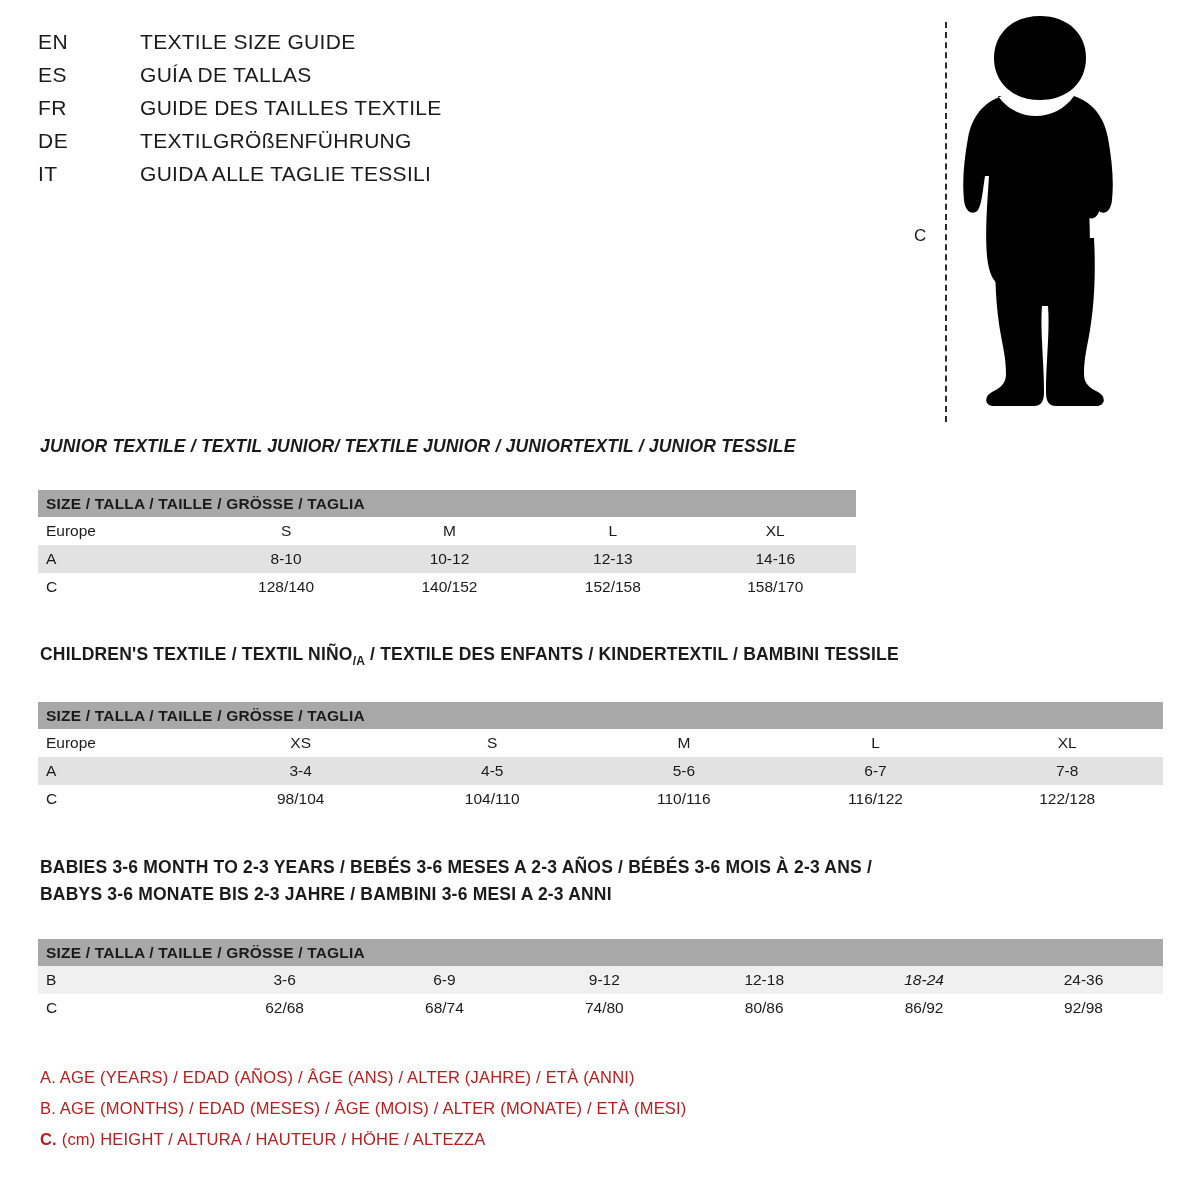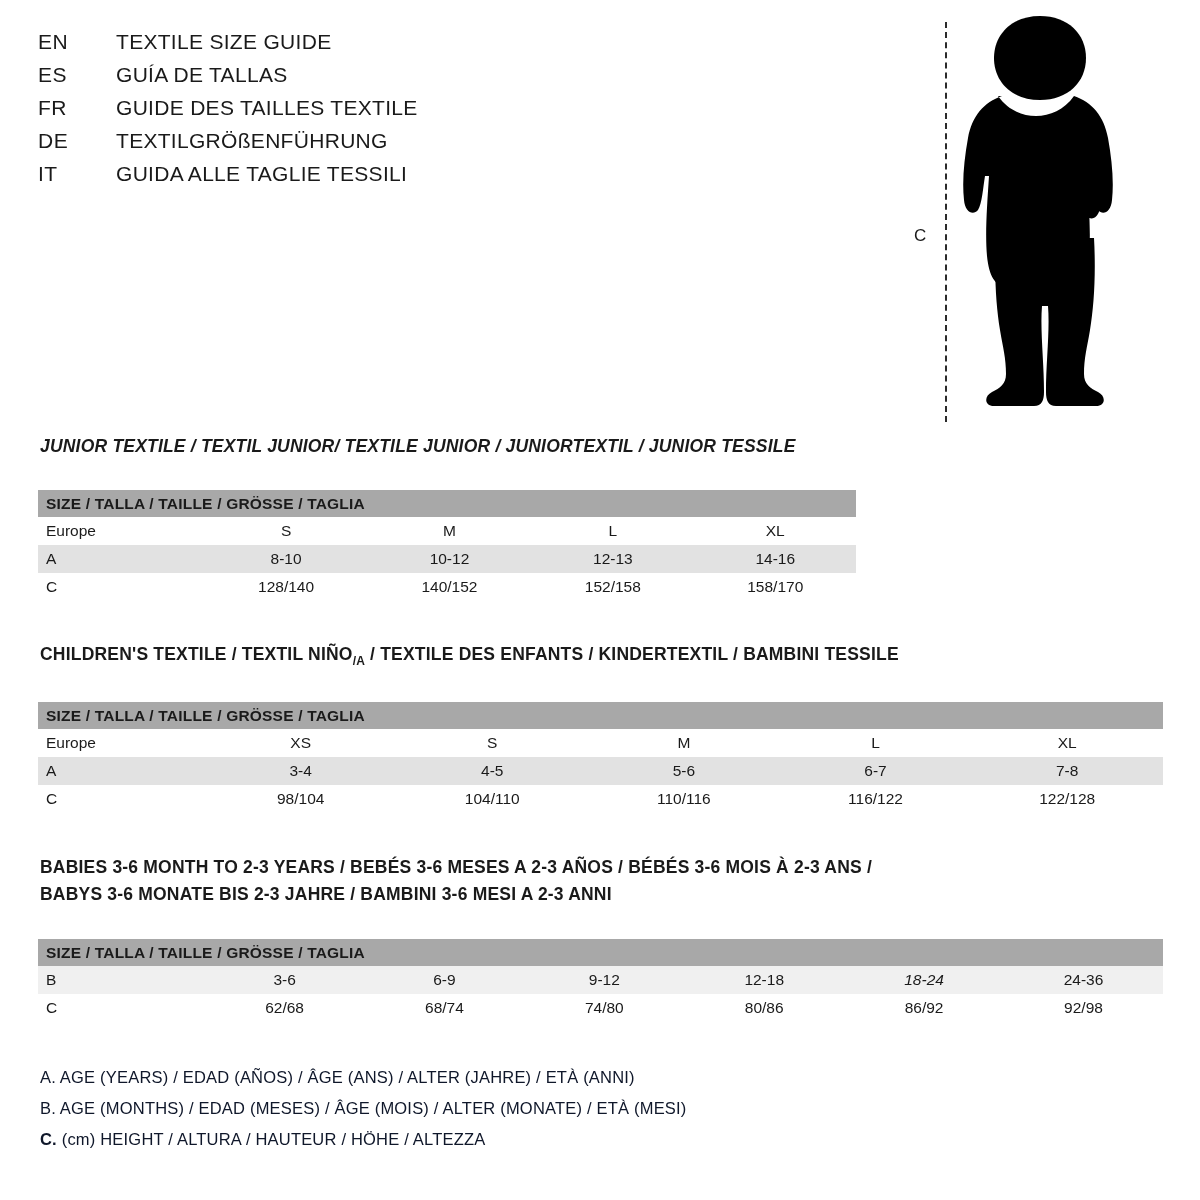--- a/index.html
+++ b/index.html
@@ -38,20 +38,21 @@
     width: 78px;
     font-size: 21px;
     letter-spacing: 0.5px;
     color: #1a1a1a;
   }
   .lang-text {
     font-size: 21px;
     letter-spacing: 0.3px;
     color: #1a1a1a;
     white-space: nowrap;
+    margin-left: 24px;
   }
 
   
   .figure-wrap {
     position: absolute;
     top: 8px;
     left: 900px;
     width: 270px;
     height: 420px;
   }
@@ -125,21 +126,21 @@
   
   .legend {
     position: absolute;
     left: 40px;
     width: 900px;
   }
   .legend-line {
     font-size: 16.5px;
     letter-spacing: 0.2px;
     margin-bottom: 12px;
-    color: #0f172a;
+    color: #b91c1c;
     white-space: nowrap;
   }
   .legend-line b { font-weight: bold; }
 </style>
 </head>
 <body>
 
 <div class="page">
 
   <div class="lang-block">

